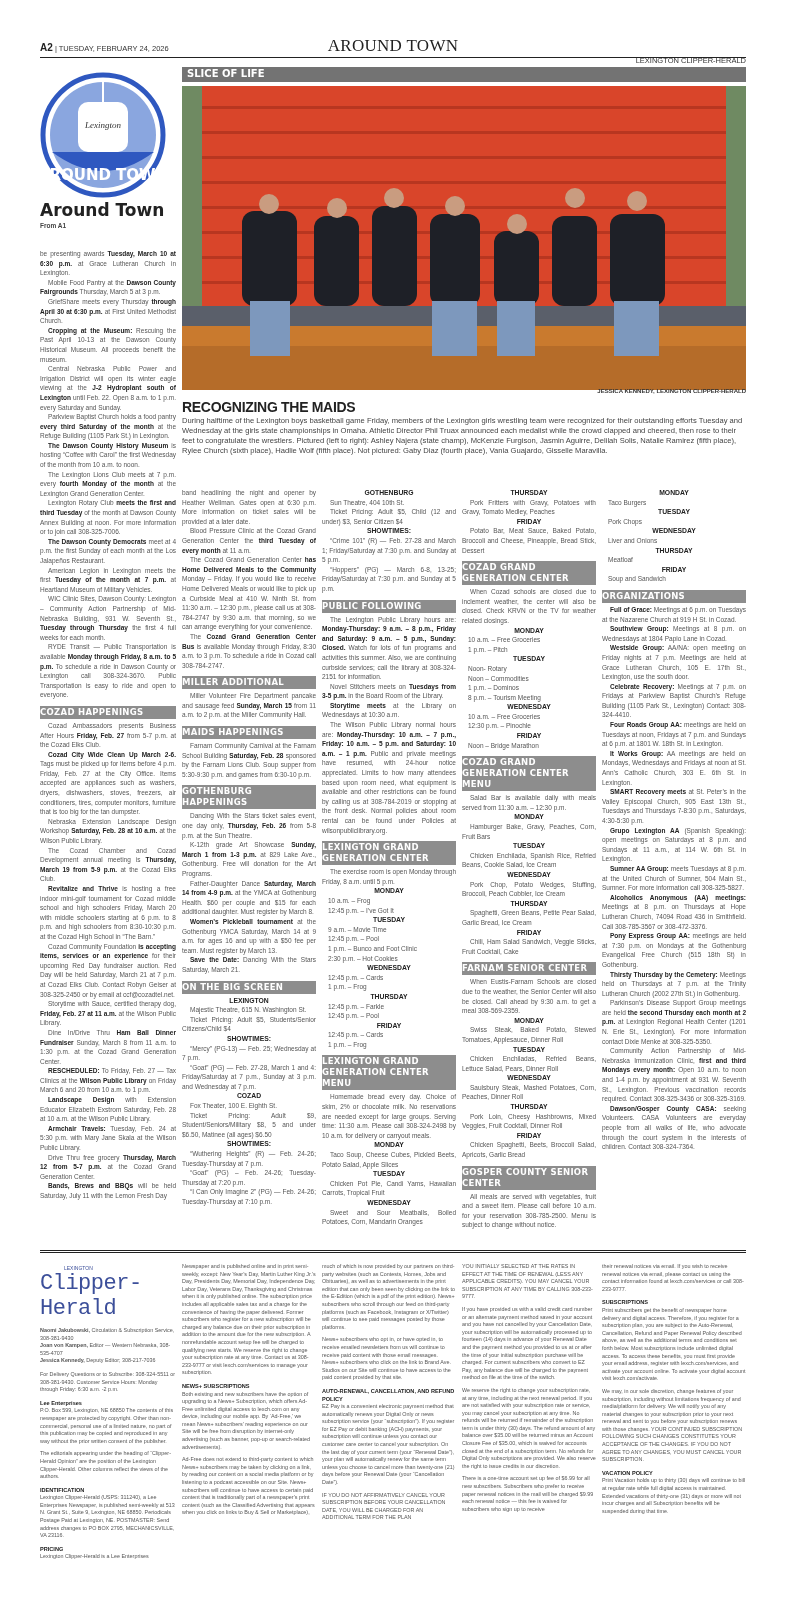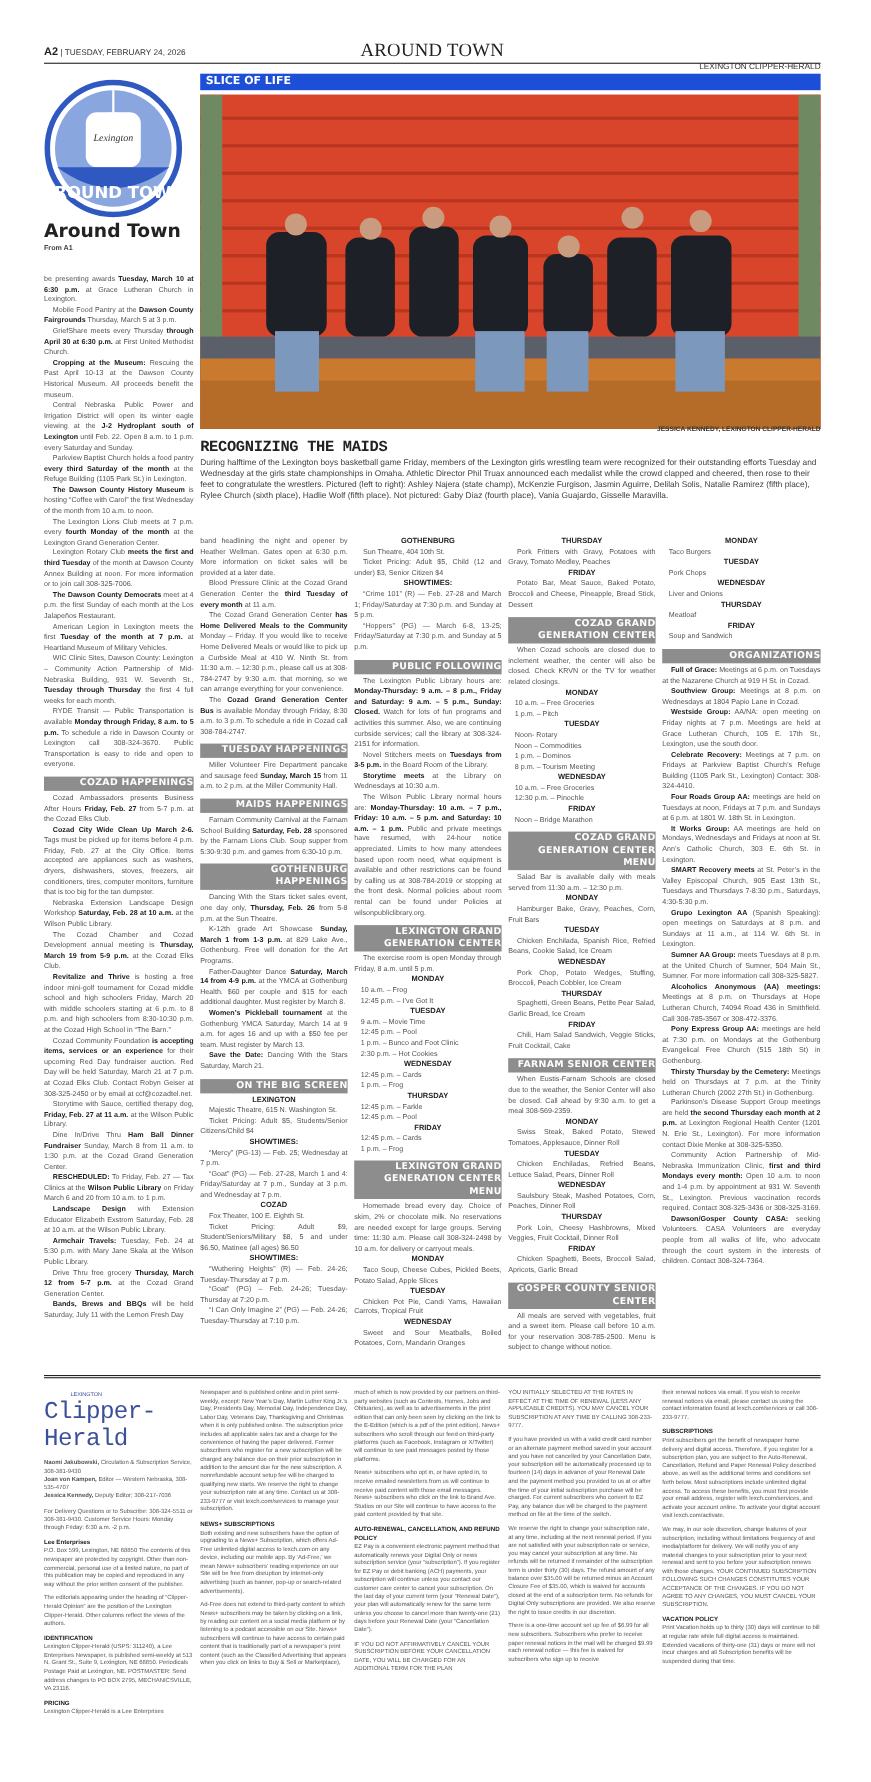--- a/index.html
+++ b/index.html
@@ -3,33 +3,33 @@
 <meta charset="utf-8">
 <style>
 *{box-sizing:border-box;margin:0;padding:0}
 body{width:792px;height:1620px;background:#fff;font-family:"Liberation Sans",sans-serif;color:#333;position:relative;overflow:hidden}
 .abs{position:absolute}
 .header{left:40px;top:36px;width:706px;height:22px;border-bottom:1.5px solid #222}
 .hdr-left{position:absolute;left:0;top:6px;font-size:7.5px;color:#333}
 .hdr-left b{font-weight:bold;color:#222;font-size:10px}
 .hdr-center{position:absolute;left:0;right:0;top:0;text-align:center;font-family:"Liberation Serif",serif;font-size:17px;color:#222;letter-spacing:.3px}
 .hdr-right{position:absolute;right:0;top:20px;font-size:7.5px;color:#333}
-.slice{left:182px;top:67px;width:564px;height:15px;background:#1d4ed8;color:#fff;font-weight:bold;font-size:10px;padding:1px 5px;font-family:"DejaVu Sans",sans-serif}
+.slice{left:182px;top:67px;width:564px;height:15px;background:#737373;color:#fff;font-weight:bold;font-size:10px;padding:1px 5px;font-family:"DejaVu Sans",sans-serif}
 .photo{left:182px;top:86px;width:564px;height:304px;overflow:hidden;background:#d84a2c}
 .credit{left:182px;top:388px;width:564px;text-align:right;font-size:6px;font-weight:bold;color:#333}
-.maids-title{left:182px;top:399px;font-size:14px;font-weight:bold;color:#222;font-family:Liberation Mono, monospace;letter-spacing:-.3px}
+.maids-title{left:182px;top:399px;font-size:14px;font-weight:bold;color:#222;font-family:Liberation Sans, sans-serif;letter-spacing:-.3px}
 .maids-body{left:182px;top:416px;width:564px;font-size:7.6px;line-height:10px;color:#444}
 .logo{left:40px;top:72px;width:126px;height:126px}
 .at-title{left:40px;top:200px;font-size:17px;font-weight:bold;color:#222;font-family:"DejaVu Sans",sans-serif}
 .from{left:40px;top:222px;font-size:6.5px;font-weight:bold;color:#444}
 .col{font-size:6.5px;line-height:9.6px;color:#555;text-align:justify}
 .col p{text-indent:8px}
 .col p.ni{text-indent:0}
 .col b{color:#222}
-.sec{background:#8d8d8d;color:#fff;text-align:right;font-weight:bold;font-size:8.5px;line-height:11px;margin:6px 0 2px;font-family:"DejaVu Sans",sans-serif;letter-spacing:.3px;padding:1px 0}
+.sec{background:#8d8d8d;color:#fff;text-align:left;font-weight:bold;font-size:8.5px;line-height:11px;margin:6px 0 2px;font-family:"DejaVu Sans",sans-serif;letter-spacing:.3px;padding:1px 0}
 .day{text-align:center;font-weight:bold;color:#222;font-size:6.8px}
 .sched{padding-left:6px}
 .rule{height:3px;border-top:1.5px solid #222;border-bottom:.6px solid #222}
 .fine{font-size:5.4px;line-height:7.6px;color:#555}
 .fine h4{font-size:5.6px;color:#222;font-weight:bold;margin-top:6px}
 .fine p{margin-bottom:5px}
 .ch{font-family:Liberation Mono, monospace;color:#3c4f9a;font-size:22px;letter-spacing:-.5px}
 </style>
 </head>
 <body>
@@ -133,21 +133,21 @@
 </div>
 <div class="abs credit">JESSICA KENNEDY, LEXINGTON CLIPPER-HERALD</div>
 <div class="abs maids-title">RECOGNIZING THE MAIDS</div>
 <div class="abs maids-body">During halftime of the Lexington boys basketball game Friday, members of the Lexington girls wrestling team were recognized for their outstanding efforts Tuesday and Wednesday at the girls state championships in Omaha. Athletic Director Phil Truax announced each medalist while the crowd clapped and cheered, then rose to their feet to congratulate the wrestlers. Pictured (left to right): Ashley Najera (state champ), McKenzie Furgison, Jasmin Aguirre, Delilah Solis, Natalie Ramirez (fifth place), Rylee Church (sixth place), Hadlie Wolf (fifth place). Not pictured: Gaby Diaz (fourth place), Vania Guajardo, Gisselle Maravilla.</div>
 
 <div class="abs col" id="col2" style="left:182px;top:488px;width:134px">
     <p class="ni">band headlining the night and opener by Heather Wellman. Gates open at 6:30 p.m. More information on ticket sales will be provided at a later date.</p>
     <p class="">Blood Pressure Clinic at the Cozad Grand Generation Center the <b>third Tuesday of every month</b> at 11 a.m.</p>
     <p class="">The Cozad Grand Generation Center <b>has Home Delivered Meals to the Community</b> Monday – Friday. If you would like to receive Home Delivered Meals or would like to pick up a Curbside Meal at 410 W. Ninth St. from 11:30 a.m. – 12:30 p.m., please call us at 308-784-2747 by 9:30 a.m. that morning, so we can arrange everything for your convenience.</p>
     <p class="">The <b>Cozad Grand Generation Center Bus</b> is available Monday through Friday, 8:30 a.m. to 3 p.m. To schedule a ride in Cozad call 308-784-2747.</p>
-    <div class="sec">TUESDAY HAPPENINGS</div>
+    <div class="sec">MILLER ADDITIONAL</div>
     <p class="">Miller Volunteer Fire Department pancake and sausage feed <b>Sunday, March 15</b> from 11 a.m. to 2 p.m. at the Miller Community Hall.</p>
     <div class="sec">MAIDS HAPPENINGS</div>
     <p class="">Farnam Community Carnival at the Farnam School Building <b>Saturday, Feb. 28</b> sponsored by the Farnam Lions Club. Soup supper from 5:30-9:30 p.m. and games from 6:30-10 p.m.</p>
     <div class="sec">GOTHENBURG HAPPENINGS</div>
     <p class="">Dancing With the Stars ticket sales event, one day only, <b>Thursday, Feb. 26</b> from 5-8 p.m. at the Sun Theatre.</p>
     <p class="">K-12th grade Art Showcase <b>Sunday, March 1 from 1-3 p.m.</b> at 829 Lake Ave., Gothenburg. Free will donation for the Art Programs.</p>
     <p class="">Father-Daughter Dance <b>Saturday, March 14 from 4-9 p.m.</b> at the YMCA at Gothenburg Health. $60 per couple and $15 for each additional daughter. Must register by March 8.</p>
     <p class=""><b>Women’s Pickleball tournament</b> at the Gothenburg YMCA Saturday, March 14 at 9 a.m. for ages 16 and up with a $50 fee per team. Must register by March 13.</p>
     <p class=""><b>Save the Date:</b> Dancing With the Stars Saturday, March 21.</p>
     <div class="sec">ON THE BIG SCREEN</div>

